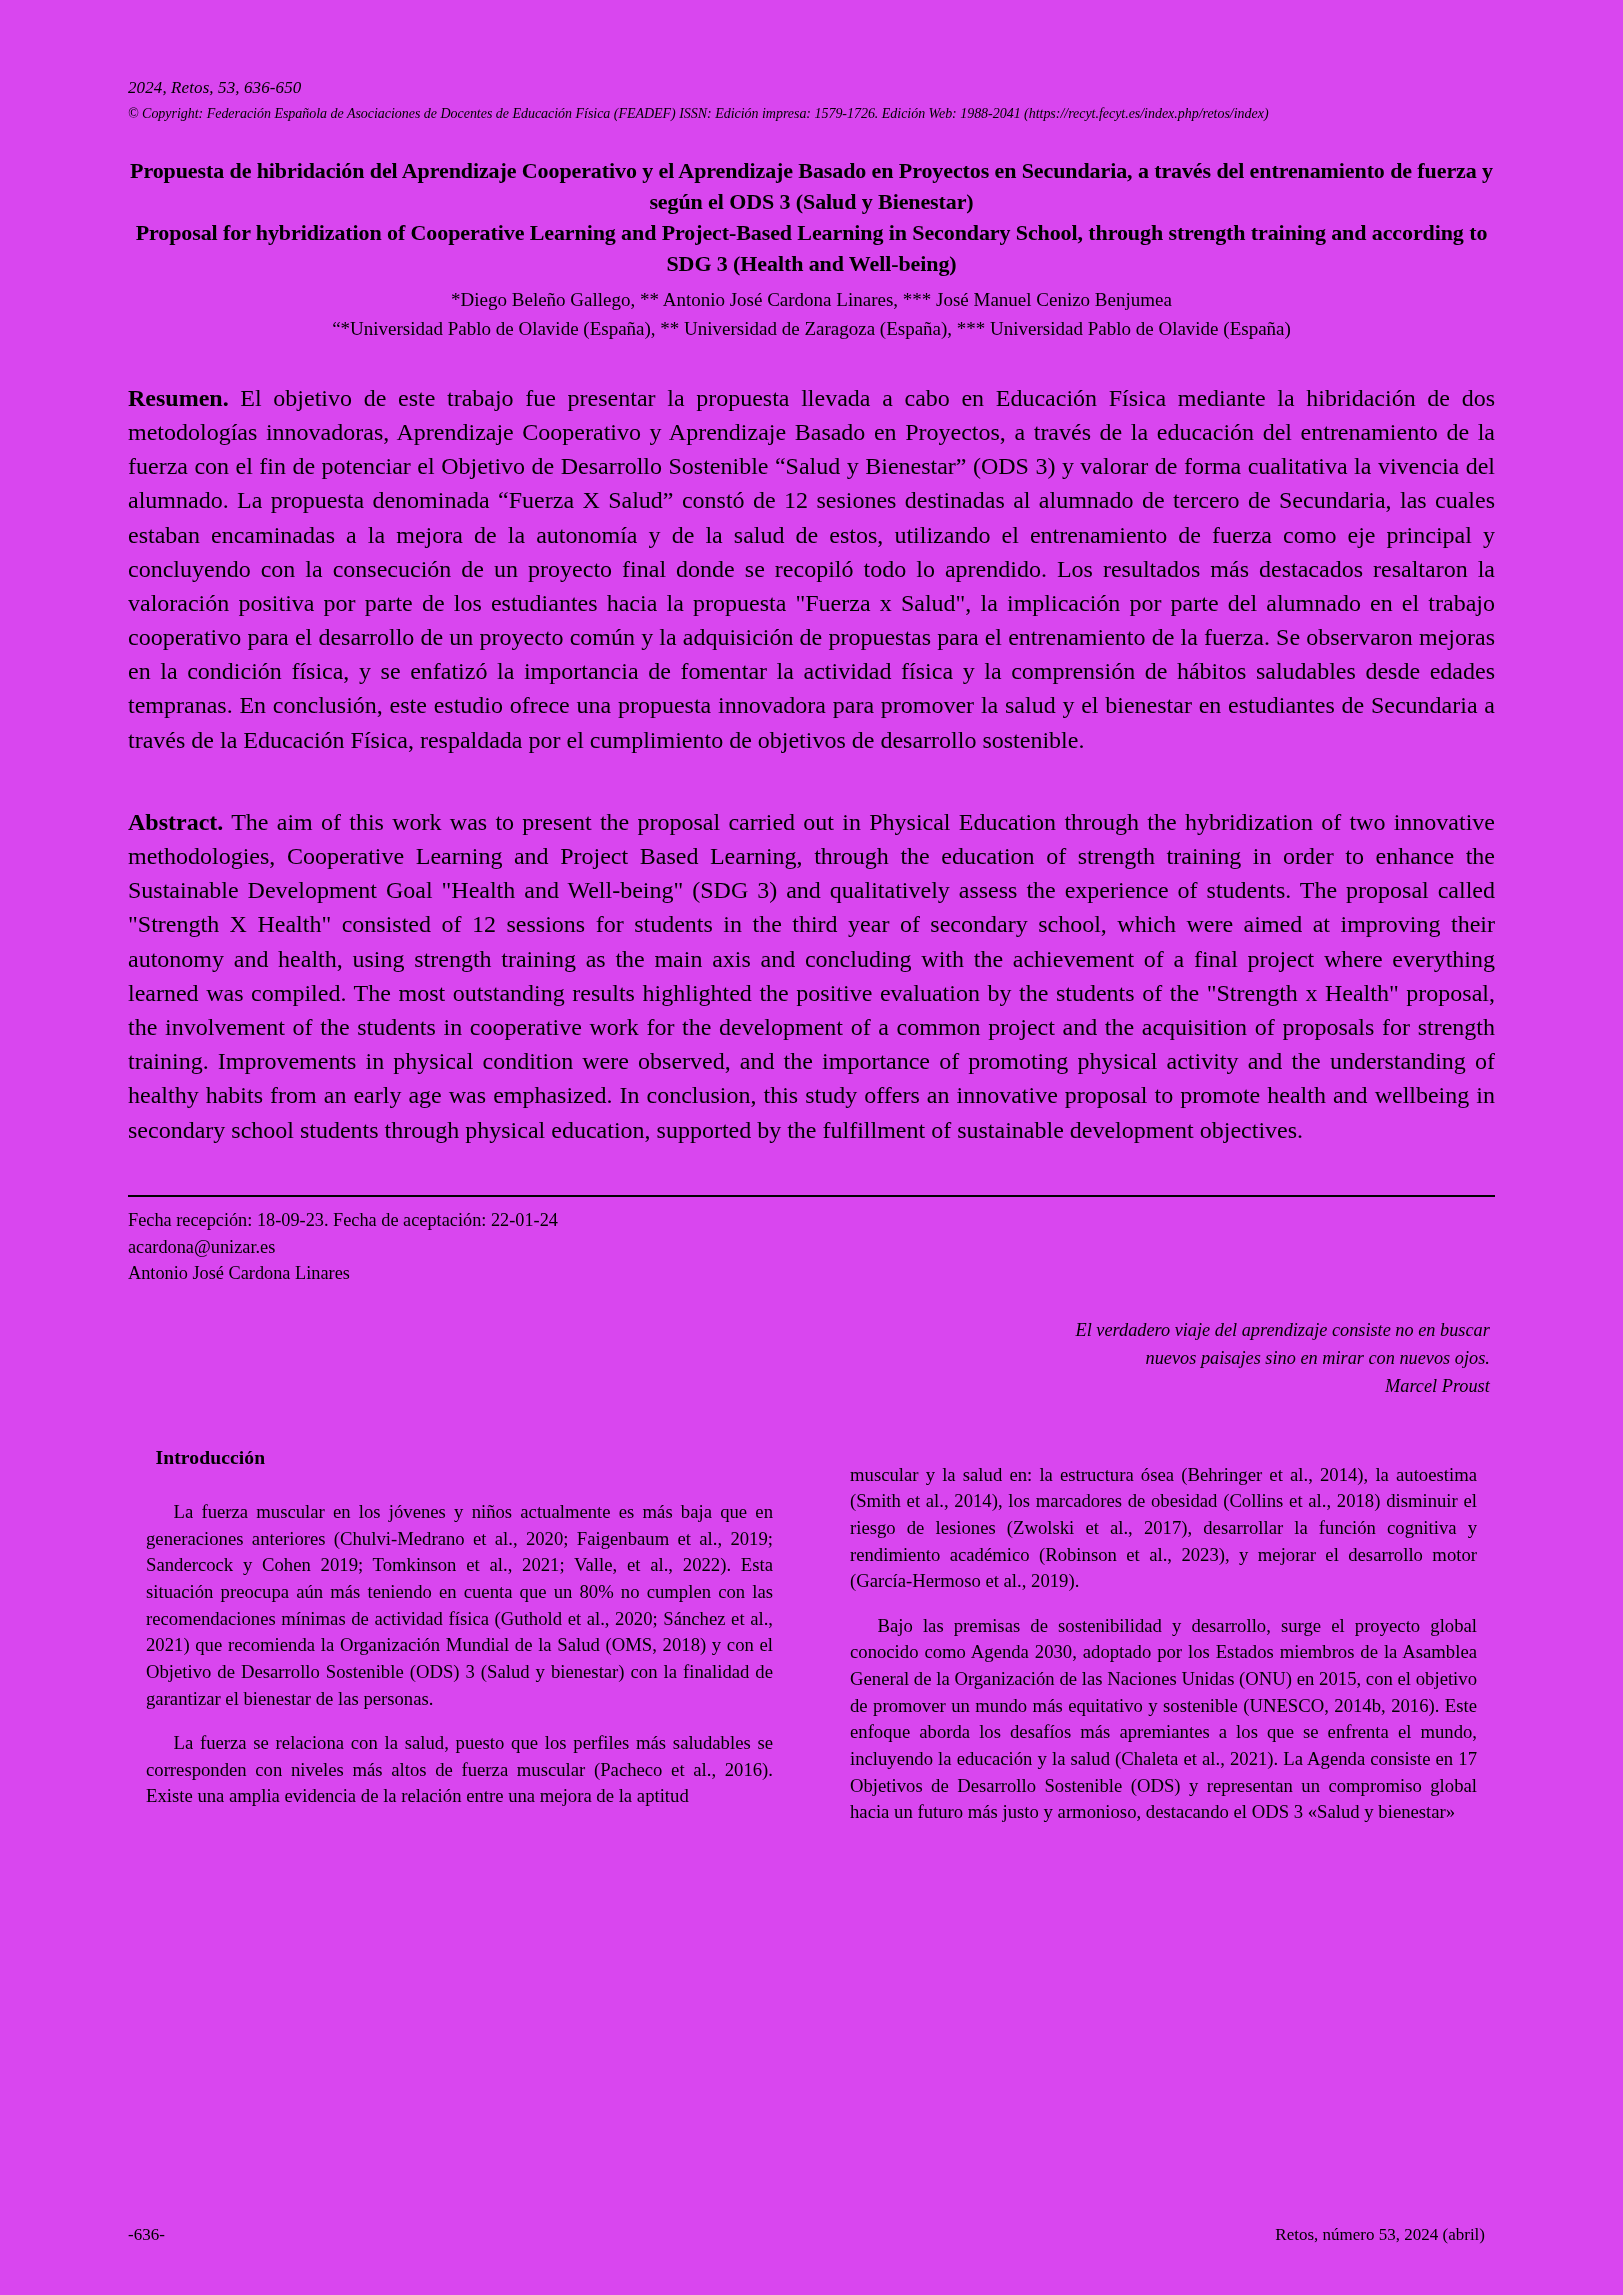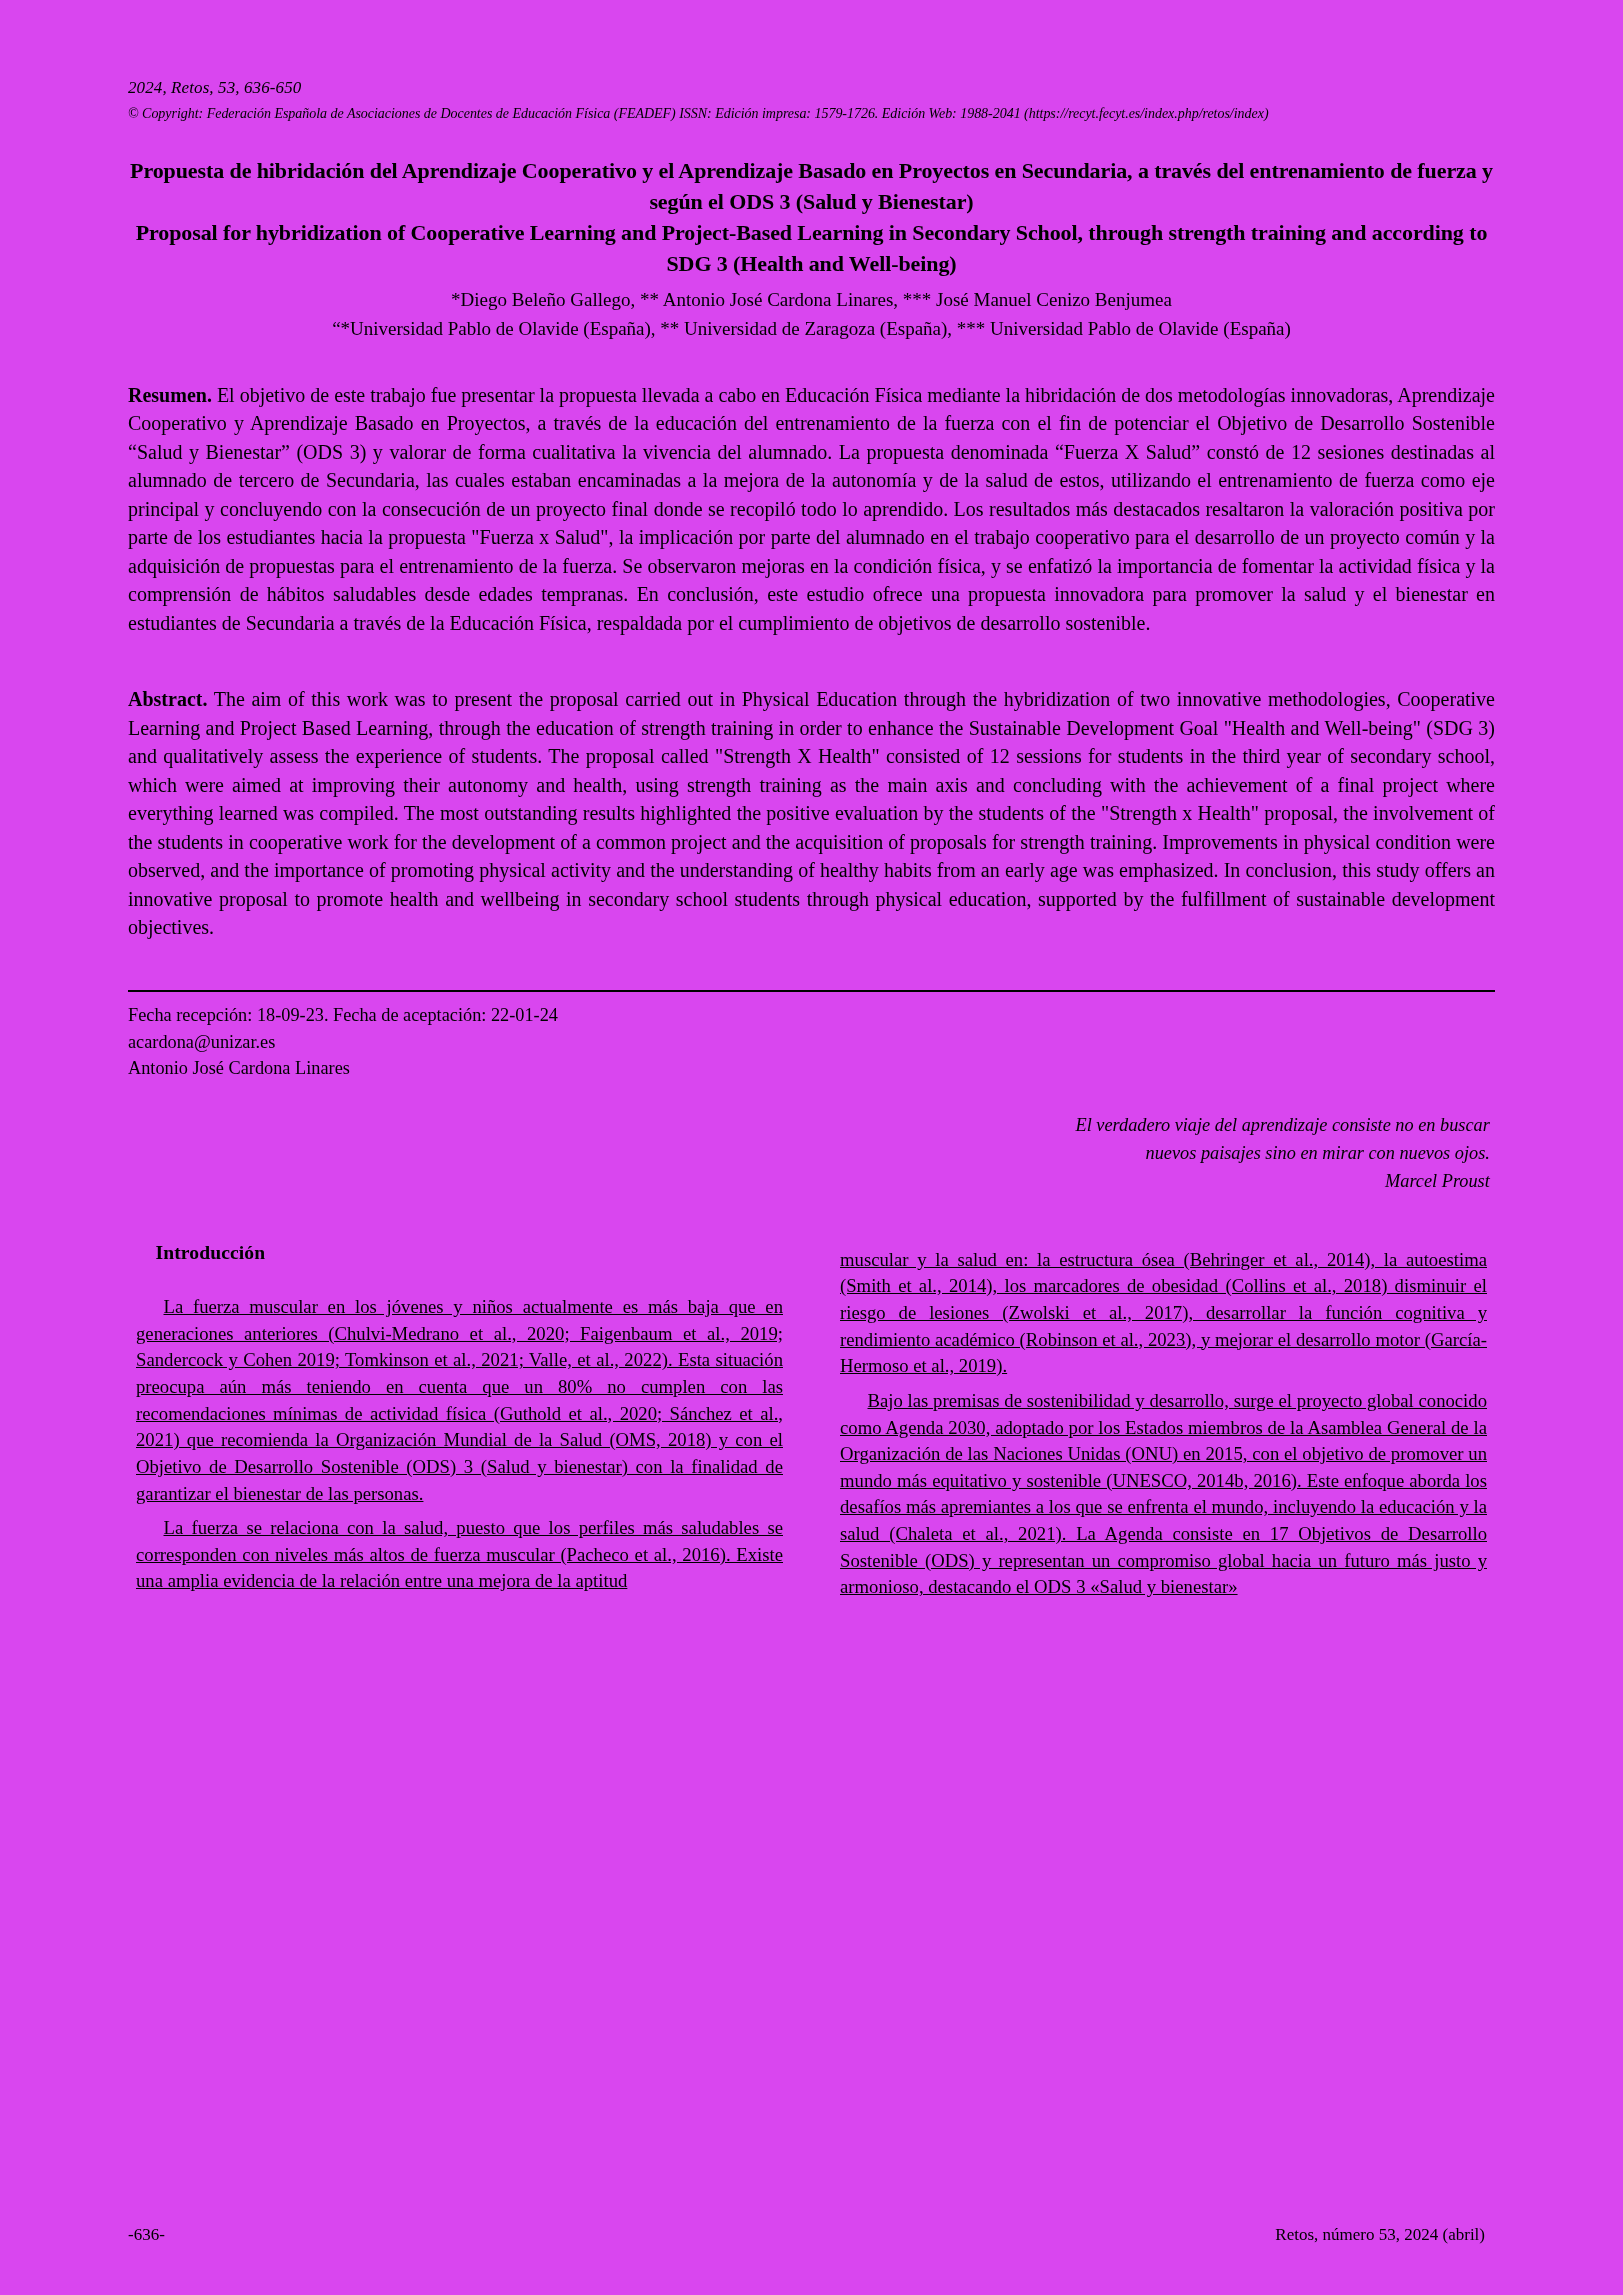--- a/index.html
+++ b/index.html
@@ -56,21 +56,21 @@
   }
   .affiliations {
     font-size: 19px;
     margin-top: 3.3px;
     line-height: 1.36;
   }
 
   
   .abstract-block {
     margin-top: 39px;
-    font-size: 20px;
+    font-size: 24px;
     line-height: 1.425;
     text-align: justify;
     hyphens: manual;
   }
   .abstract-block.second { margin-top: 48px; }
   .abstract-block p { margin: 0; }
   .lead { font-weight: bold; }
   .kw-line { margin-top: 0; }
 
   
@@ -110,23 +110,22 @@
   }
   .col h2 {
     font-size: 19.6px;
     font-weight: bold;
     margin: 0 0 27.5px 0;
     padding-left: 27.5px;
     text-align: left;
     letter-spacing: 0.1px;
   }
   .col p {
-    margin: 8px;
+    margin: 18px;
     text-indent: 27.5px;
-    text-decoration: underline;
   }
   .col p.noindent { text-indent: 0; }
 
   
   .footer {
     position: absolute;
     left: 128px;
     right: 138px;
     bottom: 50px;
     display: flex;

